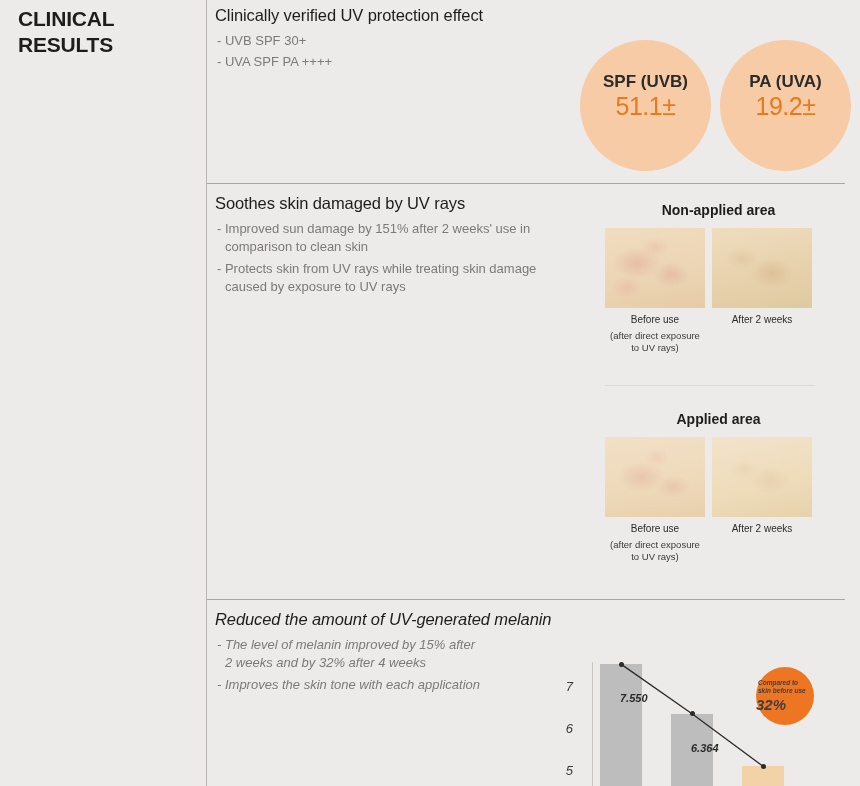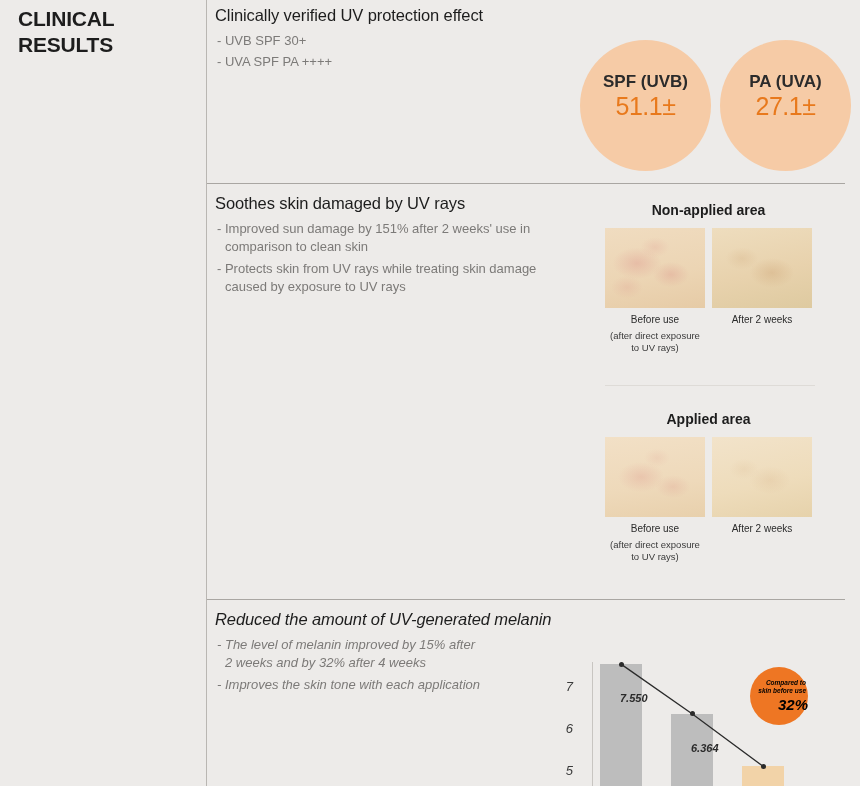--- a/index.html
+++ b/index.html
@@ -104,21 +104,21 @@
     position: absolute;
     left: 0; right: 0;
     top: 52px;
     font-size: 25px;
     font-weight: normal;
     color: #e8791c;
     letter-spacing: -0.5px;
   }
 
   
-  .skin-group { position: absolute; }
+  .skin-group { position: absolute; padding-left: 20px; }
   .skin-group-title {
     position: absolute;
     left: 0; right: 0;
     top: 0;
     text-align: center;
     font-size: 14px;
     font-weight: bold;
     color: #1d1d1d;
   }
   .swatch {
@@ -231,28 +231,28 @@
   }
   #trend-svg {
     position: absolute;
     left: 0; top: 0;
     width: 300px;
     height: 130px;
     overflow: visible;
   }
   #compare-badge {
     position: absolute;
-    left: 190px;
+    left: 196px;
     top: 5px;
     width: 58px;
     height: 58px;
     border-radius: 50%;
     background: #ee7623;
-    text-align: right;
-    color: #000000;
+    text-align: left;
+    color: #404040;
   }
   #compare-badge .bt {
     position: absolute;
     left: 2px; right: 2px;
     top: 12px;
     font-size: 6.5px;
     line-height: 1.22;
     font-weight: bold;
     white-space: pre-line;
   }
@@ -279,21 +279,21 @@
       <span class="bullet">- UVB SPF 30+</span>
       <span class="bullet">- UVA SPF PA ++++</span>
     </div>
 
     <div class="spf-circle" style="left:373px;top:40px;width:131px;height:131px;">
       <div class="lbl">SPF (UVB)</div>
       <div class="val">51.1±</div>
     </div>
     <div class="spf-circle" style="left:513px;top:40px;width:131px;height:131px;">
       <div class="lbl">PA (UVA)</div>
-      <div class="val">27.1±</div>
+      <div class="val">19.2±</div>
     </div>
 
     <div class="section-divider" style="top:183px;"></div>
   </div>
 
   <div class="section" id="section-2" style="top:184px;height:415px;">
     <div class="sec-heading" style="top:10px;">Soothes skin damaged by UV rays</div>
     <div class="bullets" style="top:36px;">
       <span class="bullet">- Improved sun damage by 151% after 2 weeks' use in
    comparison to clean skin</span>

